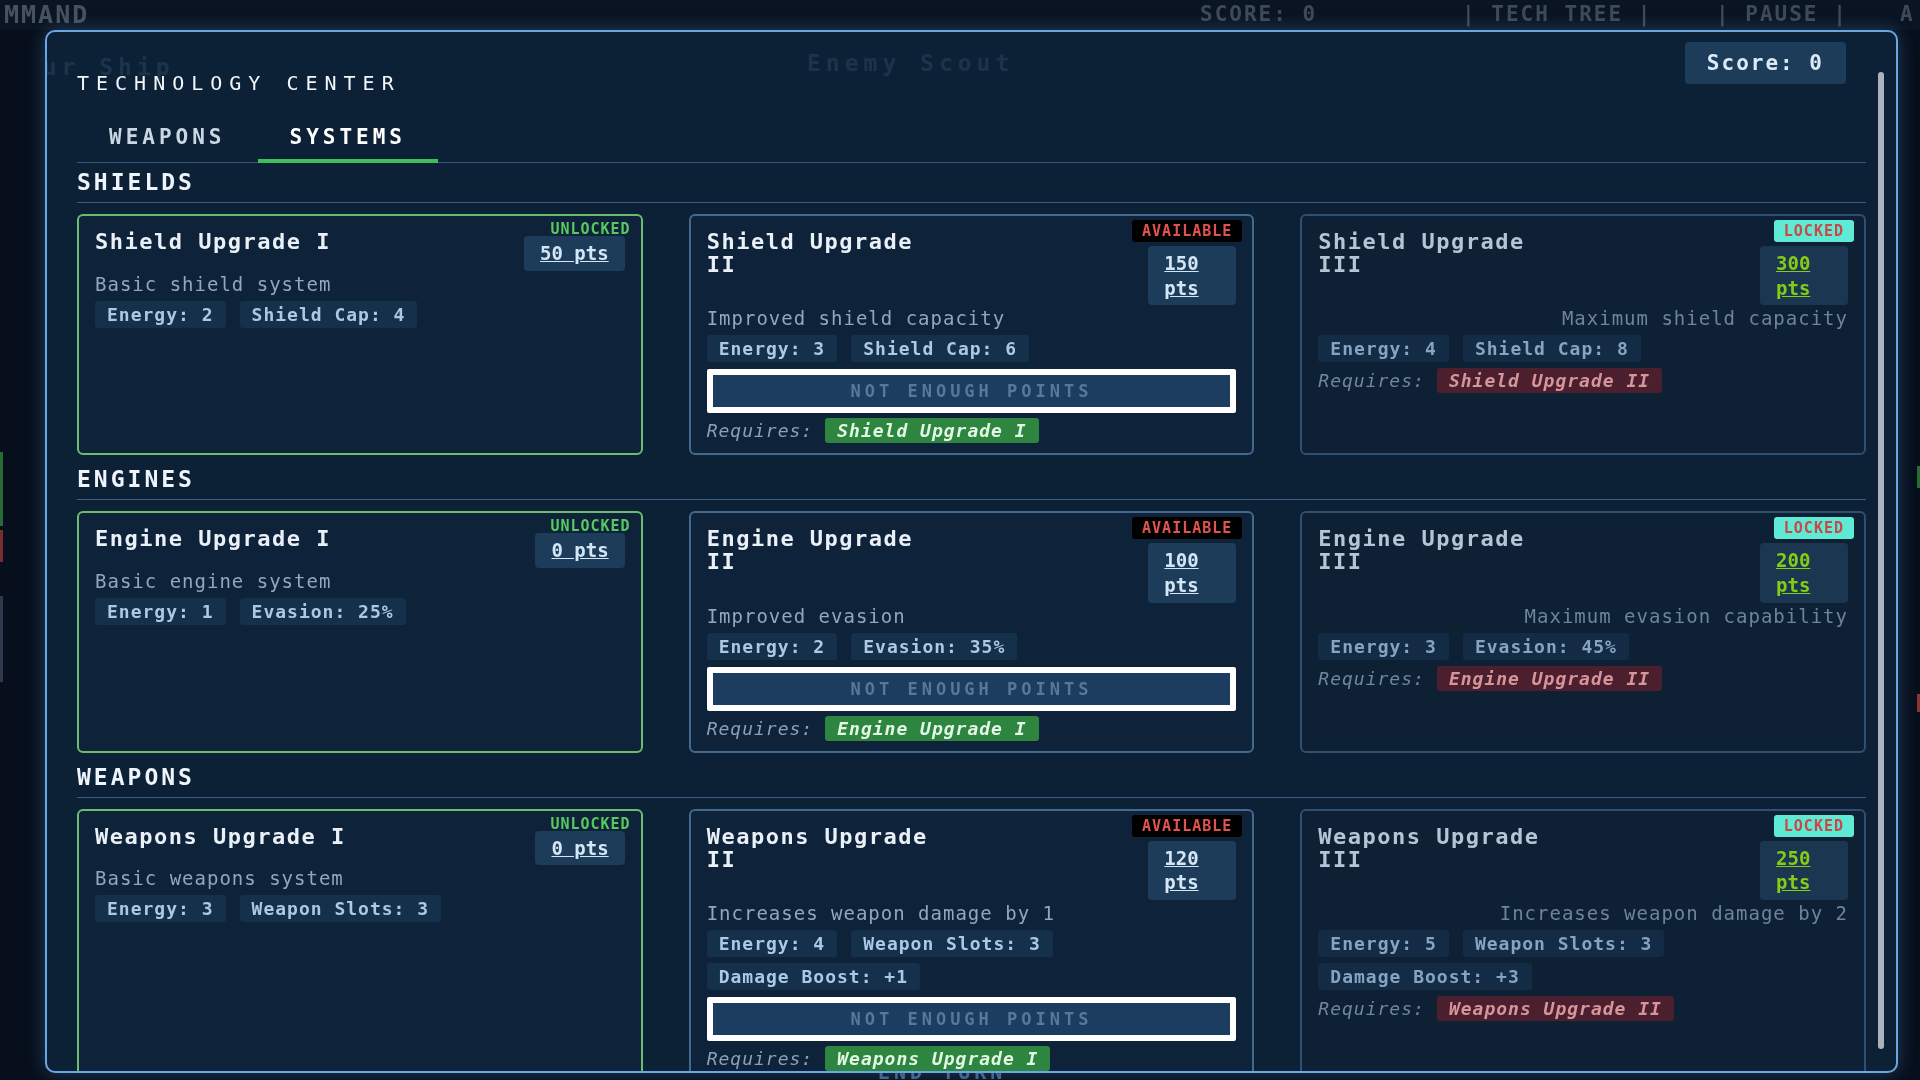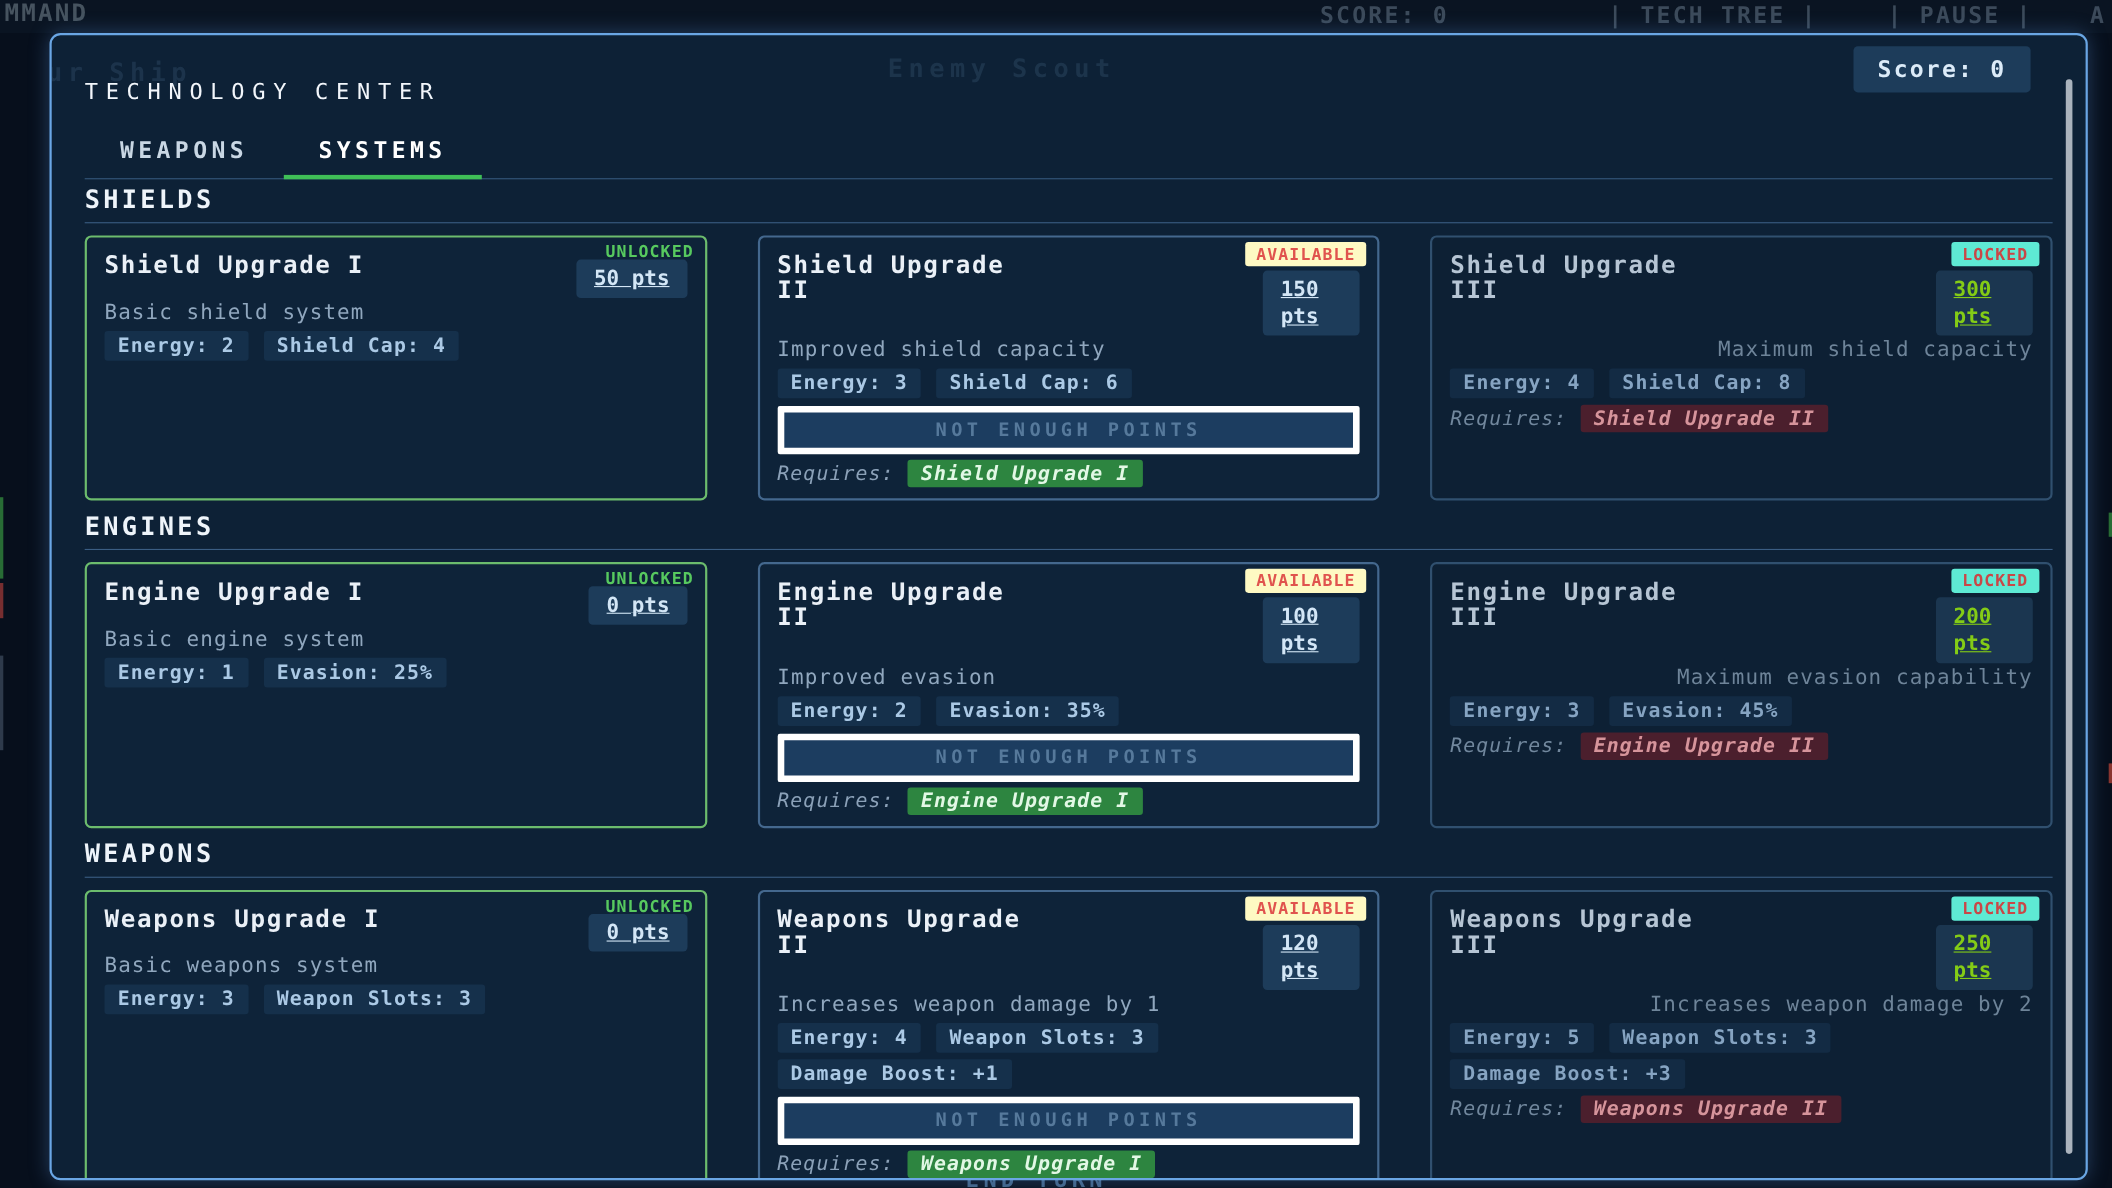--- a/index.html
+++ b/index.html
@@ -9,21 +9,21 @@
     font-family:"DejaVu Sans Mono","Liberation Mono",monospace;
     position:relative;
   }
 
   
   .top-strip {
     position:absolute; top:0; left:0; width:1920px; height:30px;
     background:#0a1422; z-index:1;
   }
   .ts { position:absolute; top:2px; font-weight:bold; color:#3c4a5a; letter-spacing:2px; font-size:21px; white-space:nowrap; }
-  .ts-frag-left { left:4px; top:0; font-size:22px; color:#46535f; }
+  .ts-frag-left { left:4px; top:0; font-size:25px; color:#46535f; }
   .ts-score { left:1200px; }
   .ts-tech  { left:1462px; }
   .ts-pause { left:1716px; }
   .ts-frag-right { left:1900px; }
 
   .ghost-end-turn {
     position:absolute; left:878px; top:1060px; z-index:1;
     font-size:20px; font-weight:bold; letter-spacing:4px; color:#51779e; opacity:.8; white-space:nowrap;
   }
   .edge { position:absolute; width:3px; z-index:1; opacity:.85; }
@@ -80,21 +80,21 @@
     border-radius:6px; padding:8px 16px 10px;
   }
   .card.unlocked { border-color:#6cbc6d; }
   .card.locked   { border-color:#30506f; background:#0d2034; }
 
   .status {
     position:absolute; top:4px; right:10px; z-index:2;
     font-size:15px; font-weight:bold; letter-spacing:1px;
   }
   .status.unlocked  { color:var(--status-unlocked,#57c95f); }
-  .status.available { color:var(--status-available,#e0534e); background:#fef9c3; padding:2px 10px; border-radius:3px; }
+  .status.available { color:var(--status-available,#e0534e); background:#000000; padding:2px 10px; border-radius:3px; }
   .status.locked    { color:var(--status-locked,#c94747);  background:#5eead4; padding:2px 10px; border-radius:3px; }
 
   .card-head { display:flex; justify-content:space-between; align-items:flex-start; gap:10px; margin-top:6px; }
   .card-title {
     font-size:22px; line-height:1.05; font-weight:bold; letter-spacing:1.5px;
     color:#eaf0f7; flex:0 1 auto;
   }
   .card.available .card-title, .card.locked .card-title { max-width:230px; }
   .card.locked .card-title { color:#b6c5d4; }
 

